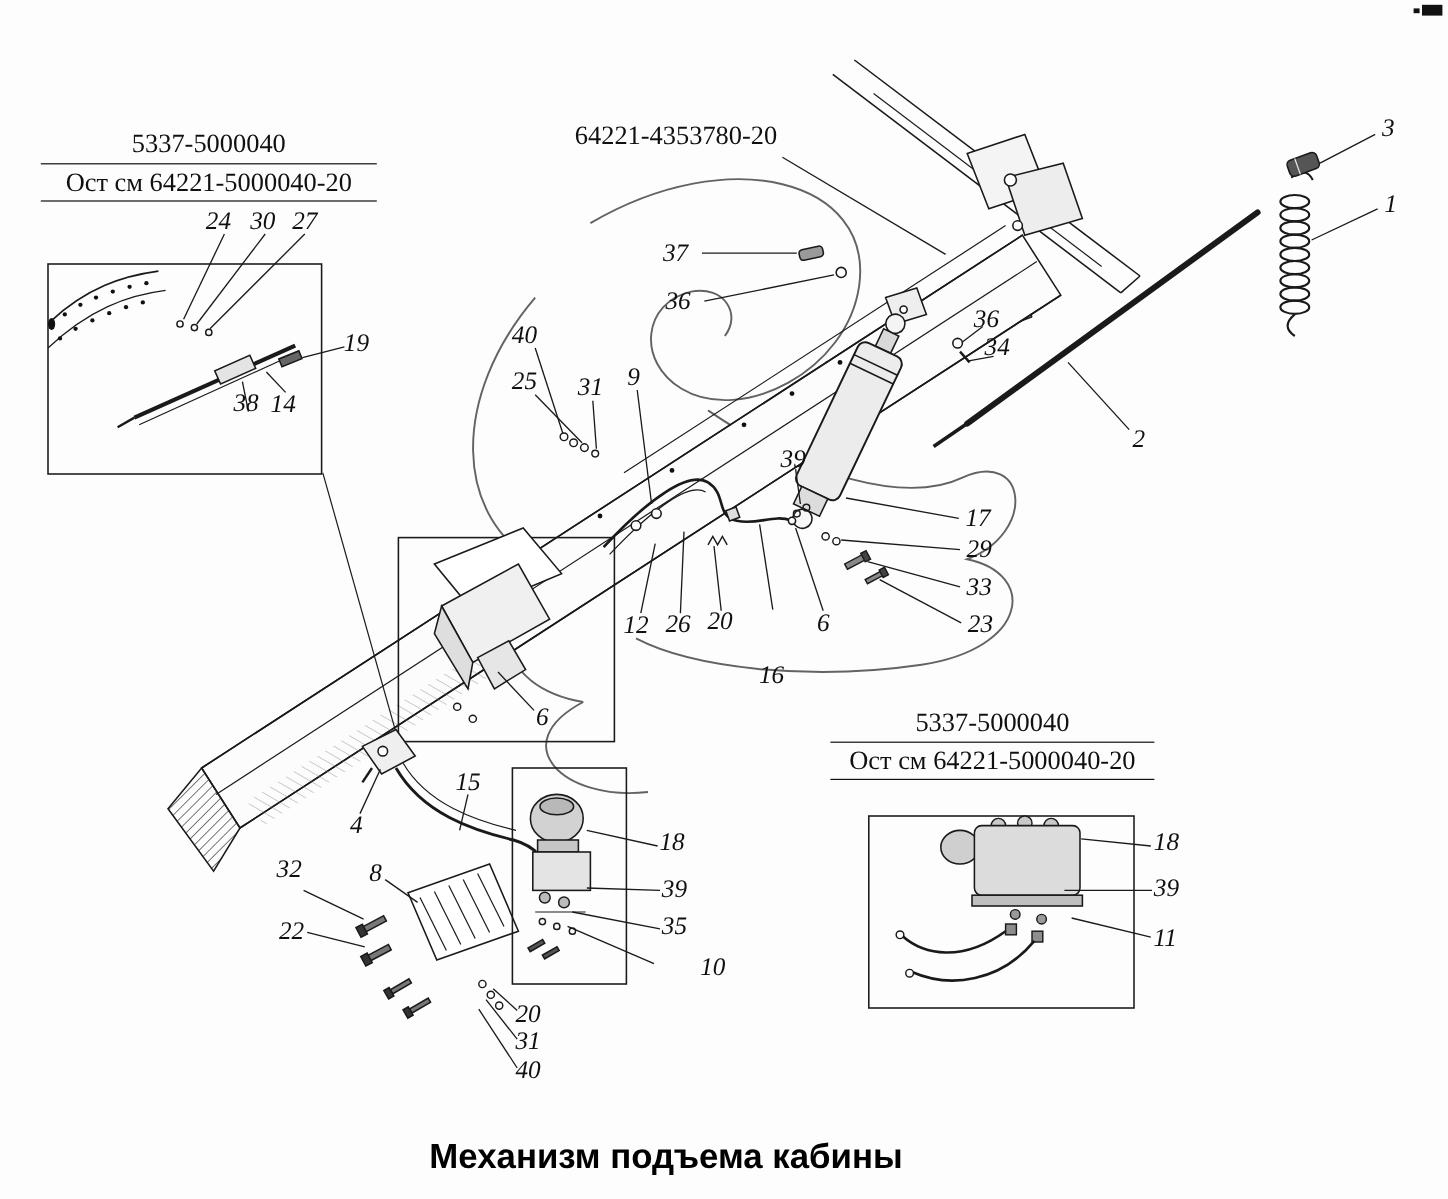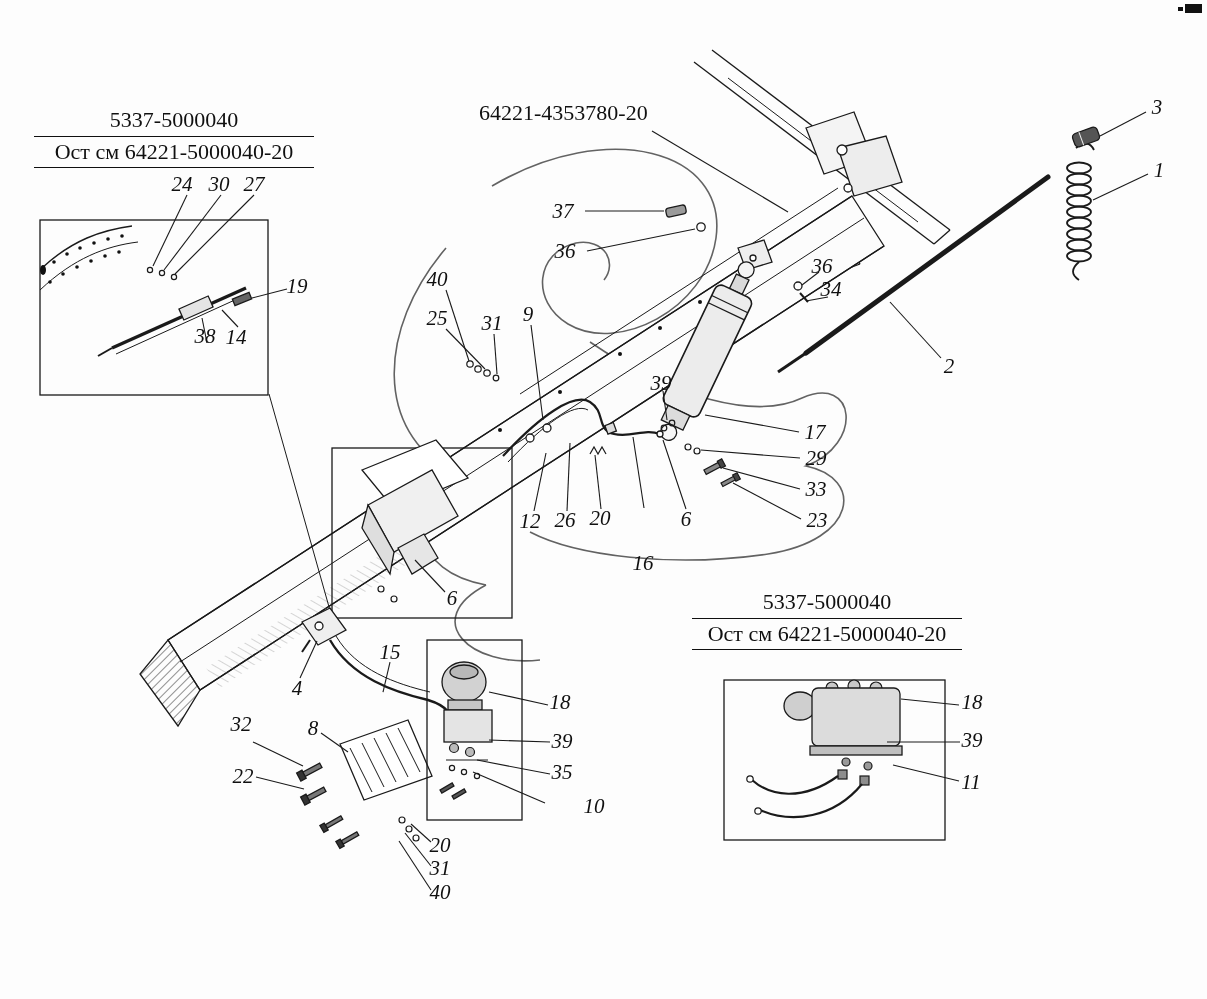--- a/index.html
+++ b/index.html
@@ -383,15 +383,16 @@
         <span class="callout" style="left: 562px; top: 772px;">35</span>
         <span class="callout" style="left: 558px; top: 806px; margin-left: 36px;">10</span>
         <span class="callout" style="left: 440px; top: 845px;">20</span>
         <span class="callout" style="left: 440px; top: 868px;">31</span>
         <span class="callout" style="left: 440px; top: 892px;">40</span>
         <span class="callout" style="left: 972px; top: 702px;">18</span>
         <span class="callout" style="left: 972px; top: 740px;">39</span>
         <span class="callout" style="left: 971px; top: 782px;">11</span>
       </div>
 
+    <div class="title">Механизм подъема кабины</div>
   </div>
 
 </div>
 
 </body></html>

